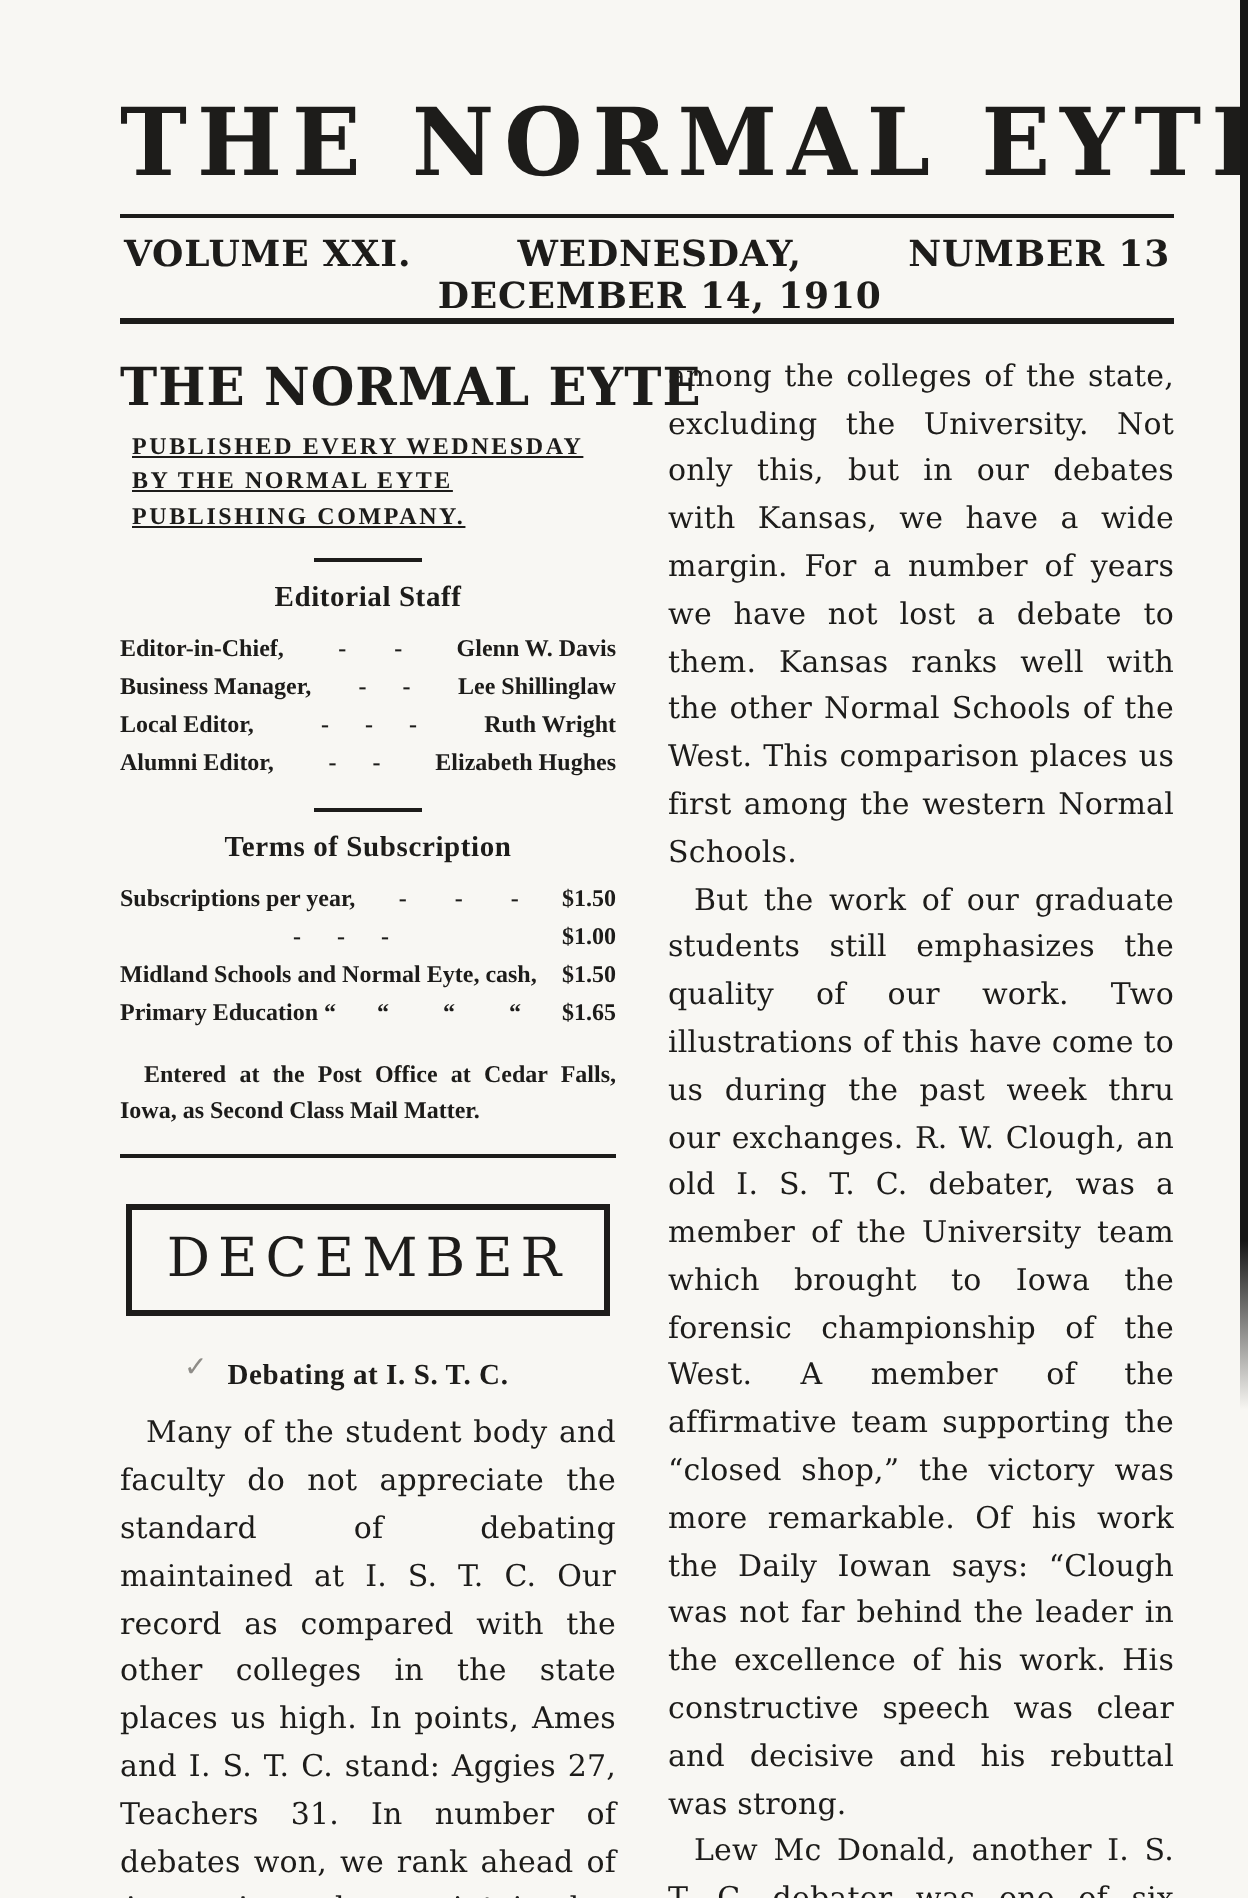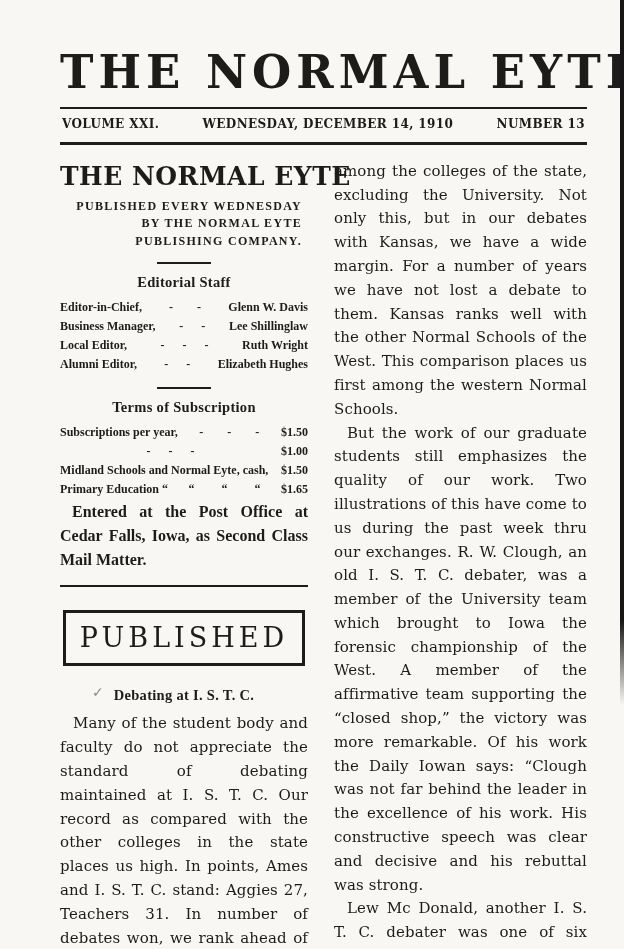--- a/index.html
+++ b/index.html
@@ -25,56 +25,56 @@
   
   .masthead-title{
     font-size:45px;font-weight:bold;text-align:center;
     letter-spacing:5px;line-height:1.15;white-space:nowrap;
     transform:scaleY(1.04);
   }
   .rule{background:var(--ink);border:0;}
   .rule-thin{height:2px;margin-top:9px;}
   .rule-thick{height:3px;}
   .dateline{
-    display:flex;justify-content:space-between;align-items:flex-end;
-    padding:8px 2px 11px 2px;
-    font-size:12px;font-weight:bold;letter-spacing:0.4px;
+    display:flex;justify-content:space-between;align-items:flex-start;
+    padding:8px 2px 0 2px;
+    font-size:18px;font-weight:bold;letter-spacing:0.4px;
   }
   .dateline .center{flex:1;text-align:center;}
 
   
   .columns{display:flex;margin-top:15px;}
   .col-left{width:248px;flex:none;}
   .col-right{flex:1;margin-left:26px;}
 
   
   .paper-name{
     font-size:25px;font-weight:bold;text-align:center;
     letter-spacing:0.5px;white-space:nowrap;margin-top:2px;
     transform:scaleY(1.05);
   }
   .published{
     font-family:"Liberation Serif", serif;
     font-size:12px;font-weight:bold;letter-spacing:1.3px;
-    text-align:right;line-height:1.45;margin:7px 6px 0 6px;
+    text-align:left;line-height:1.45;margin:7px 6px 0 6px;text-decoration:underline;
   }
   .short-rule{width:54px;height:2px;background:var(--ink);margin:12px auto 10px auto;}
   .section-heading{
     font-size:14.5px;font-weight:bold;text-align:center;margin-bottom:7px;
     font-family:Liberation Serif, serif;letter-spacing:0.3px;
   }
   .info-rows{font-family:"Liberation Serif", serif;font-size:12px;font-weight:bold;line-height:1.6;}
   .info-row{display:flex;align-items:flex-start;}
   .info-row .lbl{white-space:nowrap;}
   .info-row .mid{flex:1;text-align:center;white-space:pre;overflow:hidden;}
   .info-row .val{white-space:nowrap;text-align:right;}
   .entered-note{
     font-family:"Liberation Serif", serif;
-    font-size:16px;font-weight:bold;line-height:1.5;
-    text-align:justify;text-indent:12px;margin-top:1px;
+    font-size:12px;font-weight:bold;line-height:1.5;
+    text-align:justify;text-indent:12px;margin-top:12px;
   }
   .col-rule{height:2px;background:var(--ink);margin-top:13px;}
 
   .editorial-box{
     border:3px solid var(--ink);
     margin:23px 3px 0 3px;
     padding:9px 0 10px 0;
     text-align:center;
   }
   .editorial-box .banner{
@@ -170,21 +170,21 @@
             <span class="lbl">Primary Education “</span>
             <span class="mid">“         “         “</span>
             <span class="val">$1.65</span>
           </div>
         </div>
         <p class="entered-note">Entered at the Post Office at Cedar Falls, Iowa, as Second Class Mail Matter.</p>
 
         <div class="col-rule"></div>
 
         <div class="editorial-box">
-          <span class="banner">PUBLISHED</span>
+          <span class="banner">DECEMBER</span>
         </div>
 
         <div class="article-heading-row">
           <span class="check">✓</span>
           <span class="article-heading">Debating at I. S. T. C.</span>
         </div>
         <p class="body-text">Many of the student body and faculty do not appreciate the standard of debating maintained at I. S. T. C.  Our record as compared with the other colleges in the state places us high.  In points, Ames and I. S. T. C. stand:  Aggies 27, Teachers 31.  In number of debates won, we rank ahead of Ames.  Ames has maintained a good lead in her triangular contests with Grinnell and Drake.  Therefore, from a comparison of points we stand ahead of Ames, Drake, and Grinnell.  This means that year after year, we are turning out six debaters than rank first</p>
       </div>
 
       <div class="col-right">

